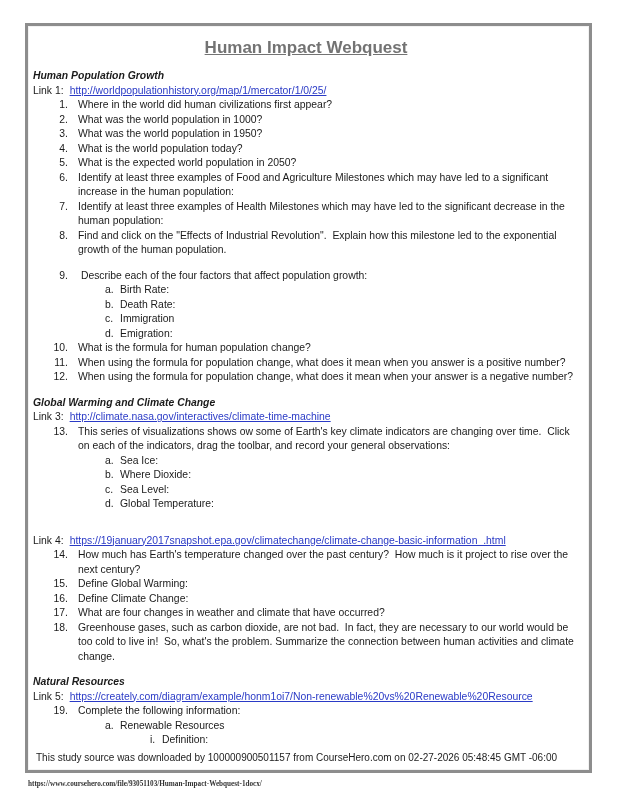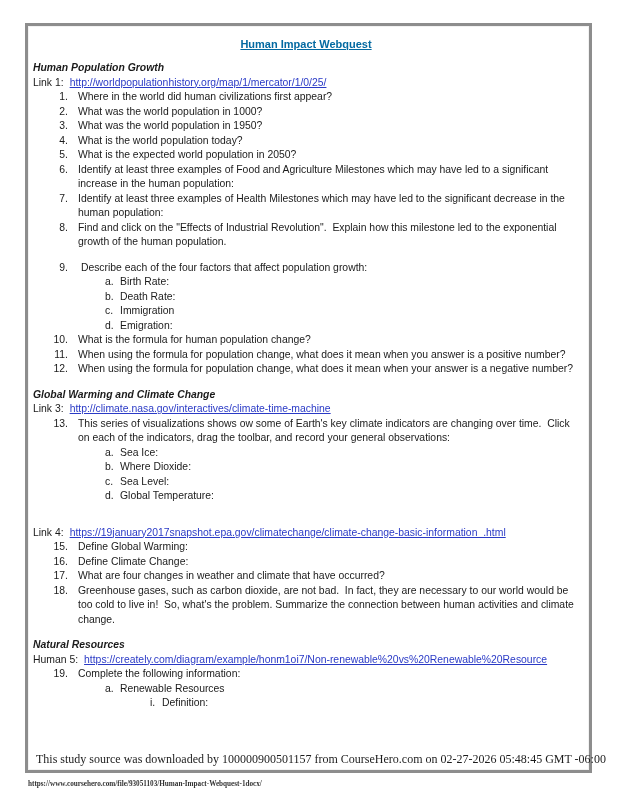--- a/index.html
+++ b/index.html
@@ -17,22 +17,22 @@
     box-sizing: border-box;
     border: 3px solid var(--border-color, #8d8d8d);
     box-shadow: inset 0 0 0 1px #f2f2f2;
     background: #ffffff;
     padding: 5px 10px 0 5px;
     overflow: hidden;
   }
   .doc-title {
     text-align: center;
     font-weight: bold;
-    font-size: 11px;
-    color: #0369a1;
+    font-size: 17px;
+    color: #737373;
     margin: 7px 0 11px 0;
   }
   .doc-title span { text-decoration: underline; }
   .content { font-size: 10.4px; color: #1a1a1a; }
   .content > * { line-height: 14.5px; }
   .sec-heading {
     font-weight: bold;
     font-style: italic;
     margin: 0;
   }
@@ -49,22 +49,22 @@
   .item.l1 { padding-left: 18px; }
   .item.l1 .num { width: 17px; text-align: right; margin-right: 10px; }
   .item.l2 { padding-left: 72px; }
   .item.l2 .num { width: 15px; text-align: left; }
   .item.l3 { padding-left: 117px; }
   .item.l3 .num { width: 12px; text-align: left; }
   .gap { height: 11px; }
   .footer-note {
     position: absolute;
     left: 36px; top: 752px;
-    font-family: Liberation Serif, serif;
-    font-size: 12px;
+    font-family: Liberation Sans, sans-serif;
+    font-size: 10px;
     color: #1c1c1c;
     white-space: nowrap;
     z-index: 5;
   }
   .bottom-url {
     position: absolute;
     left: 28px; top: 780px;
     font-family: "Liberation Serif", serif;
     font-size: 7.2px;
     color: #333333;
@@ -209,20 +209,24 @@
       </div>
 
       <div class="gap"></div>
 
       <div class="gap"></div>
 
       <p class="link-row">
         <span class="link-label">Link 4:</span><a class="link-url" href="#">https://19january2017snapshot.epa.gov/climatechange/climate-change-basic-information_.html</a>
       </p>
 
+      <div class="item l1">
+        <span class="num">14.</span>
+        <span class="txt">How much has Earth's temperature changed over the past century?  How much is it project to rise over the next century?</span>
+      </div>
 
       <div class="item l1">
         <span class="num">15.</span>
         <span class="txt">Define Global Warming:</span>
       </div>
 
       <div class="item l1">
         <span class="num">16.</span>
         <span class="txt">Define Climate Change:</span>
       </div>
@@ -237,21 +241,21 @@
         <span class="txt">Greenhouse gases, such as carbon dioxide, are not bad.  In fact, they are necessary to our world would be too cold to live in!  So, what's the problem. Summarize the connection between human activities and climate change.</span>
       </div>
 
       <div class="gap"></div>
 
       <p class="sec-heading">
         <span>Natural Resources</span>
       </p>
 
       <p class="link-row">
-        <span class="link-label">Human 5:</span><a class="link-url" href="#">https://creately.com/diagram/example/honm1oi7/Non-renewable%20vs%20Renewable%20Resource</a>
+        <span class="link-label">Link 5:</span><a class="link-url" href="#">https://creately.com/diagram/example/honm1oi7/Non-renewable%20vs%20Renewable%20Resource</a>
       </p>
 
       <div class="item l1">
         <span class="num">19.</span>
         <span class="txt">Complete the following information:</span>
       </div>
 
       <div class="item l2">
         <span class="num">a.</span>
         <span class="txt">Renewable Resources</span>

